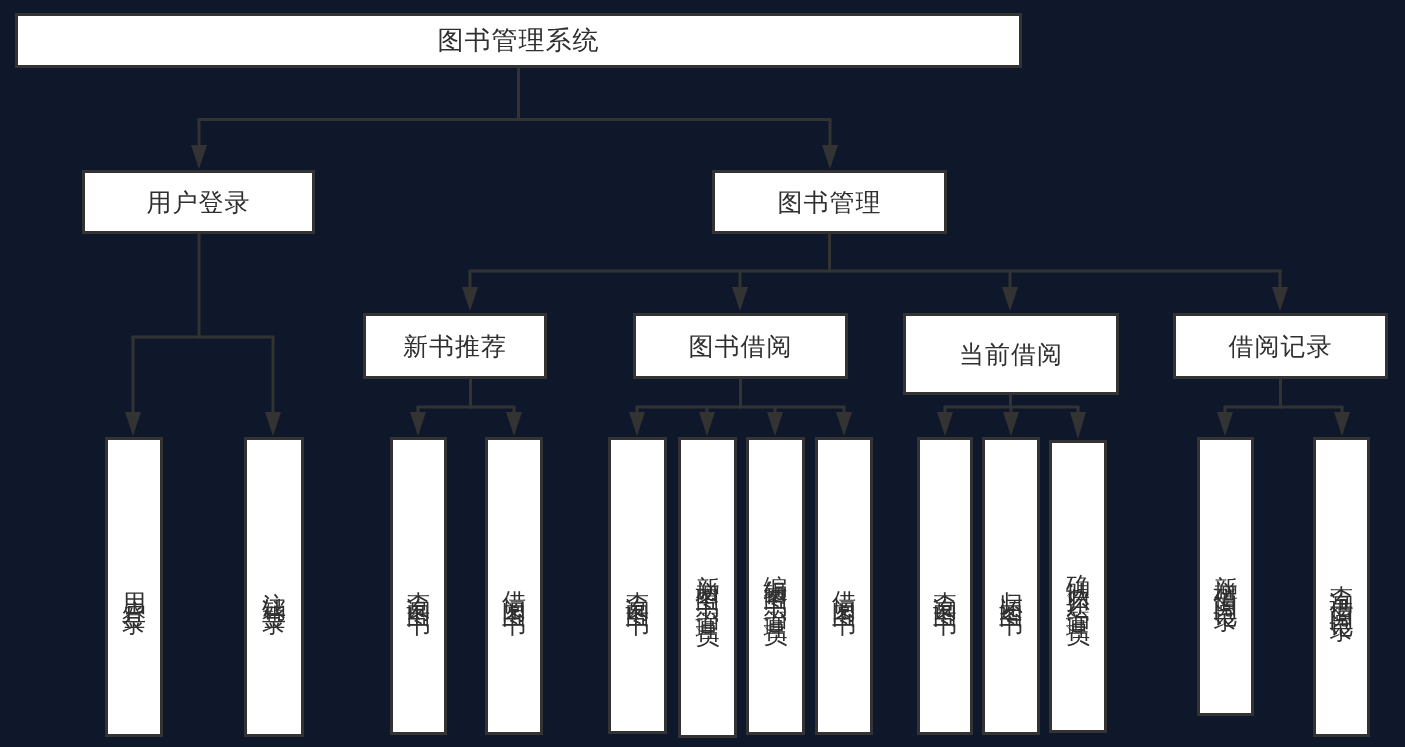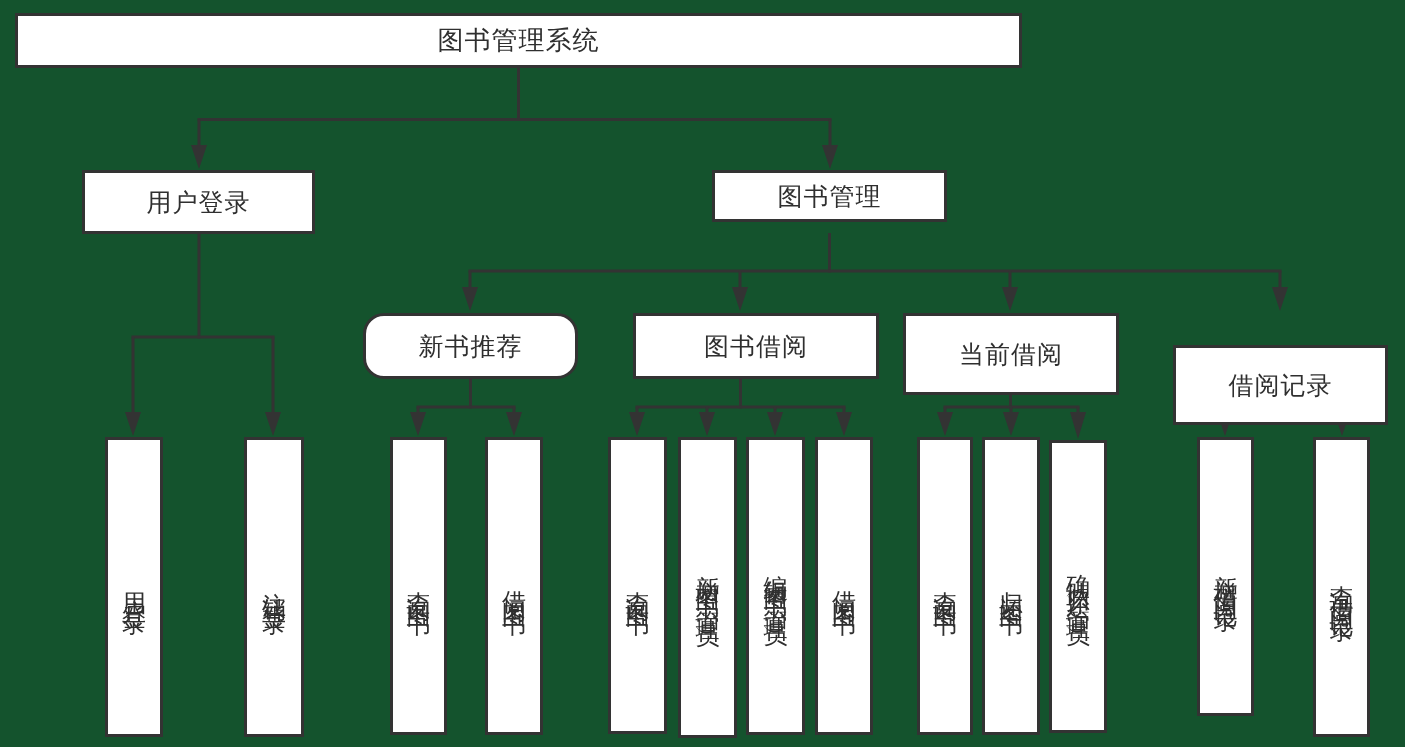--- a/index.html
+++ b/index.html
@@ -1,17 +1,17 @@
 <!DOCTYPE html>
 <html><head>
 <meta charset="utf-8">
 <style>
   html,body{margin:0;padding:0;background:#ffffff;}
   .canvas{
-    position:relative;width:1405px;height:747px;background:#14532d;
+    position:relative;width:1405px;height:747px;background:#0f172a;
     font-family:"Liberation Sans","DejaVu Sans",sans-serif;
     color:#2f2f2f;overflow:hidden;
   }
   svg.connectors{position:absolute;left:0;top:0;z-index:0;}
   .box{
     position:absolute;box-sizing:border-box;background:#ffffff;
     border:3px solid #333333;display:flex;align-items:center;justify-content:center;
     z-index:1;
   }
   .hbox{font-size:25px;letter-spacing:1px;white-space:nowrap;}
@@ -116,26 +116,26 @@
     </g>
     <g fill="#333333">
       <polygon points="1217,412 1233,412 1225,436"></polygon>
       <polygon points="1334,412 1350,412 1342,436"></polygon>
     </g>
   </svg>
 
   <div class="box hbox root" style="left:15px;top:13px;width:1007px;height:55px;">图书管理系统</div>
 
   <div class="box hbox" style="left:82px;top:170px;width:233px;height:64px;">用户登录</div>
-  <div class="box hbox" style="left:712px;top:170px;width:235px;height:52px;">图书管理</div>
+  <div class="box hbox" style="left:712px;top:170px;width:235px;height:64px;">图书管理</div>
 
-  <div class="box hbox" style="left:363px;top:313px;width:215px;height:66px;border-radius:21px;">新书推荐</div>
-  <div class="box hbox" style="left:633px;top:313px;width:246px;height:66px;">图书借阅</div>
+  <div class="box hbox" style="left:363px;top:313px;width:184px;height:66px;">新书推荐</div>
+  <div class="box hbox" style="left:633px;top:313px;width:215px;height:66px;">图书借阅</div>
   <div class="box hbox" style="left:903px;top:313px;width:216px;height:82px;">当前借阅</div>
-  <div class="box hbox" style="left:1173px;top:313px;width:215px;height:80px;margin-top:32px;">借阅记录</div>
+  <div class="box hbox" style="left:1173px;top:313px;width:215px;height:66px;">借阅记录</div>
 
   <div class="box vbox" style="left:105px;top:437px;width:58px;height:300px;">
     <span>用户登录</span>
   </div>
   <div class="box vbox" style="left:244px;top:437px;width:60px;height:300px;">
     <span>注销登录</span>
   </div>
 
   <div class="box vbox" style="left:390px;top:437px;width:57px;height:298px;">
     <span>查询图书</span>

